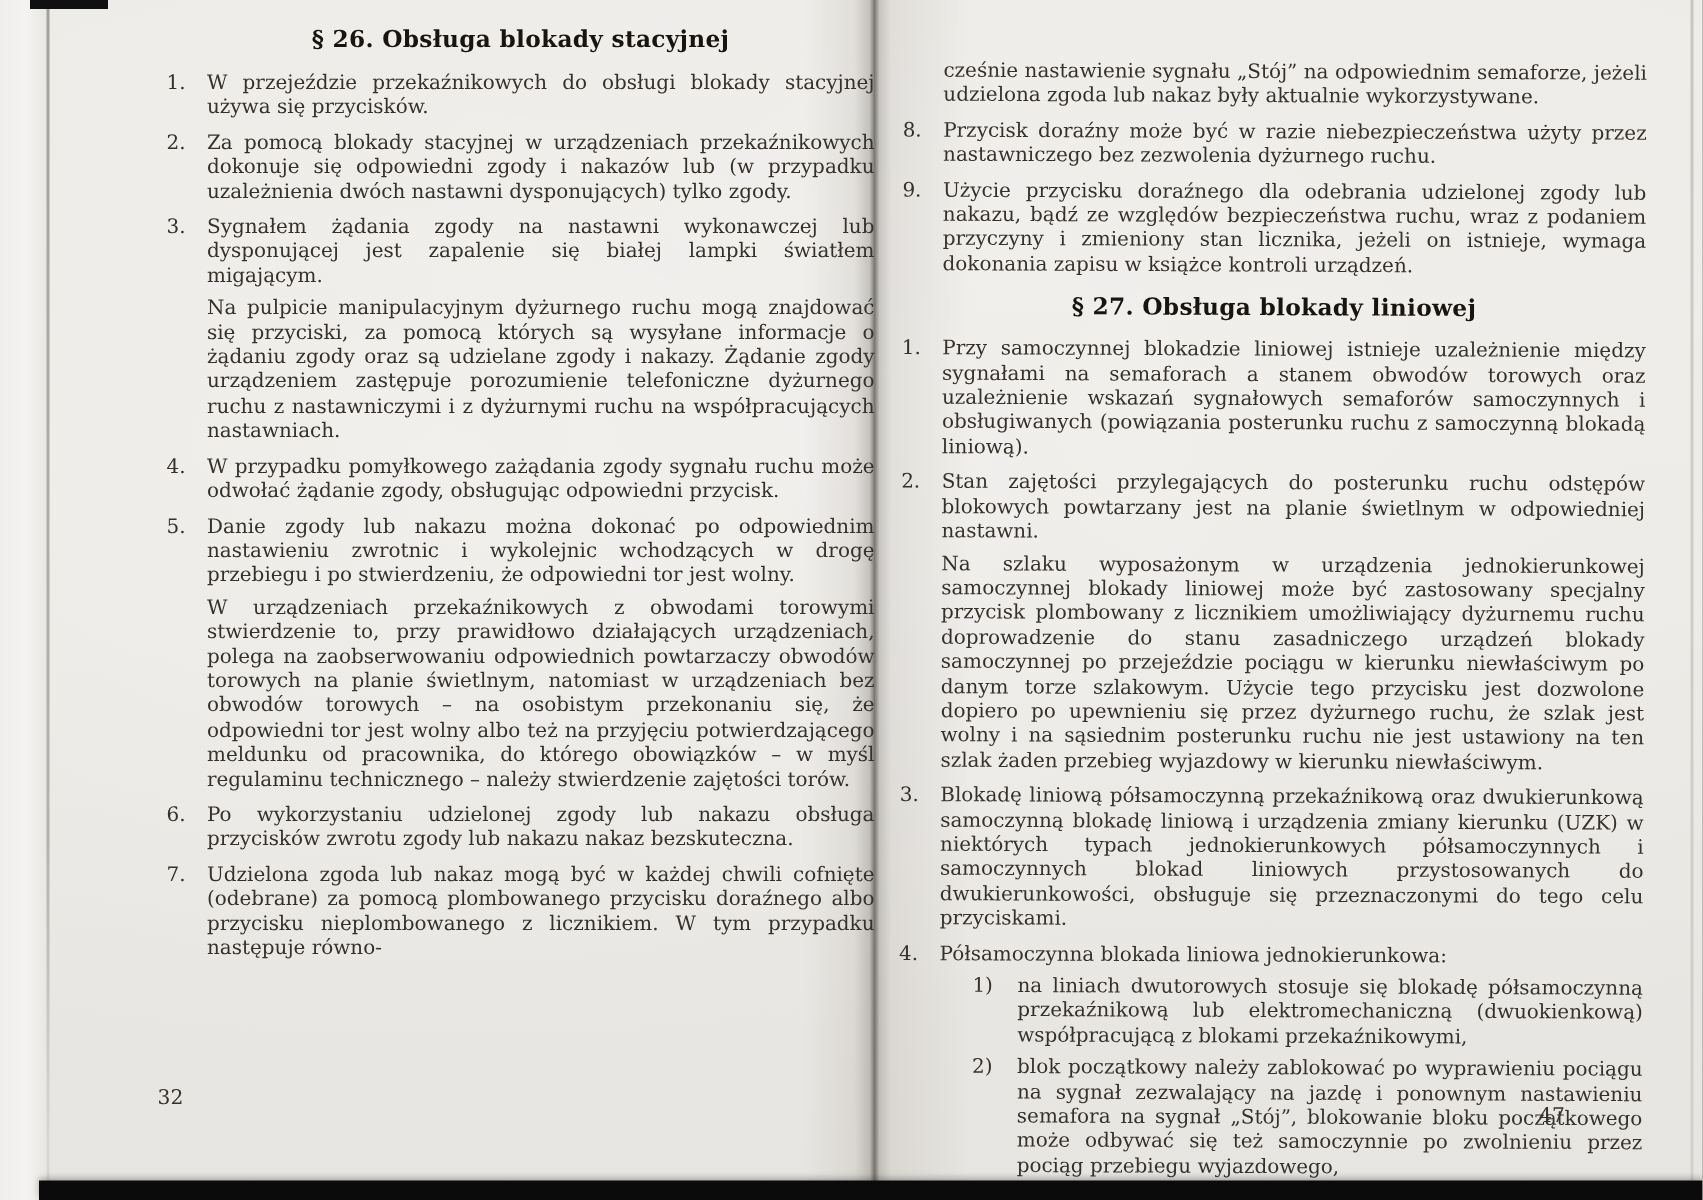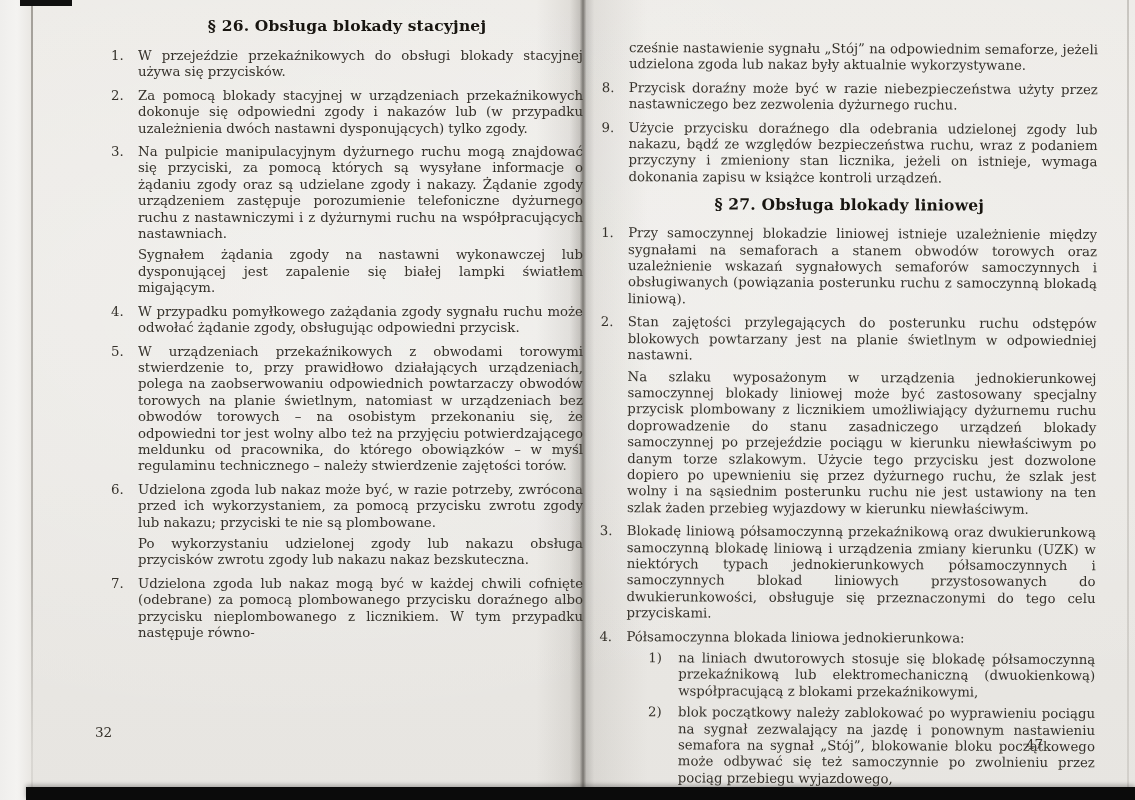--- a/index.html
+++ b/index.html
@@ -67,21 +67,21 @@
   .num{flex:0 0 27px;font-size:13.3px;line-height:16.4px;color:#35312a;}
   .body{flex:1;min-width:0;}
   .body p{
     margin:0 0 5px 0;font-size:13.3px;line-height:16.4px;
     text-align:justify;color:#35312a;
   }
   .body p:last-child{margin-bottom:0;}
   .subitem{display:flex;margin:5px 0 0 22px;}
   .subitem .num{flex:0 0 30px;}
   .pnum{position:absolute;font-size:13.5px;color:#35312a;}
-  .pnum-left{left:95px;top:724px;}
+  .pnum-left{left:105px;top:724px;}
   .pnum-right{left:1026px;top:736px;}
 </style>
 </head>
 <body>
 
 <div class="scan">
   <div class="left-edge"></div>
   <div class="left-edge-line"></div>
   <div class="right-edge-line"></div>
   <div class="gutter"></div>
@@ -100,40 +100,40 @@
         </div>
         <div class="item">
           <span class="num">2.</span>
           <div class="body">
             <p>Za pomocą blokady stacyjnej w urządzeniach przekaźnikowych dokonuje się odpowiedni zgody i nakazów lub (w przypadku uzależnienia dwóch nastawni dysponujących) tylko zgody.</p>
           </div>
         </div>
         <div class="item">
           <span class="num">3.</span>
           <div class="body">
+            <p>Sygnałem żądania zgody na nastawni wykonawczej lub dysponującej jest zapalenie się białej lampki światłem migającym.</p>
             <p>Na pulpicie manipulacyjnym dyżurnego ruchu mogą znajdować się przyciski, za pomocą których są wysyłane informacje o żądaniu zgody oraz są udzielane zgody i nakazy. Żądanie zgody urządzeniem zastępuje porozumienie telefoniczne dyżurnego ruchu z nastawniczymi i z dyżurnymi ruchu na współpracujących nastawniach.</p>
-            <p>Sygnałem żądania zgody na nastawni wykonawczej lub dysponującej jest zapalenie się białej lampki światłem migającym.</p>
           </div>
         </div>
         <div class="item">
           <span class="num">4.</span>
           <div class="body">
             <p>W przypadku pomyłkowego zażądania zgody sygnału ruchu może odwołać żądanie zgody, obsługując odpowiedni przycisk.</p>
           </div>
         </div>
         <div class="item">
           <span class="num">5.</span>
           <div class="body">
+            <p>Danie zgody lub nakazu można dokonać po odpowiednim nastawieniu zwrotnic i wykolejnic wchodzących w drogę przebiegu i po stwierdzeniu, że odpowiedni tor jest wolny.</p>
             <p>W urządzeniach przekaźnikowych z obwodami torowymi stwierdzenie to, przy prawidłowo działających urządzeniach, polega na zaobserwowaniu odpowiednich powtarzaczy obwodów torowych na planie świetlnym, natomiast w urządzeniach bez obwodów torowych – na osobistym przekonaniu się, że odpowiedni tor jest wolny albo też na przyjęciu potwierdzającego meldunku od pracownika, do którego obowiązków – w myśl regulaminu technicznego – należy stwierdzenie zajętości torów.</p>
           </div>
         </div>
         <div class="item">
           <span class="num">6.</span>
           <div class="body">
-            <p>Udzielona zgoda lub nakaz może być, w razie potrzeby, zwrócona przed ich wykorzystaniem, za pomocą przycisku zwrotu zgody lub nakazu; przyciski te nie są plombowane.</p>
             <p>Po wykorzystaniu udzielonej zgody lub nakazu obsługa przycisków zwrotu zgody lub nakazu nakaz bezskuteczna.</p>
           </div>
         </div>
         <div class="item">
           <span class="num">7.</span>
           <div class="body">
             <p>Udzielona zgoda lub nakaz mogą być w każdej chwili cofnięte (odebrane) za pomocą plombowanego przycisku doraźnego albo przycisku nieplombowanego z licznikiem. W tym przypadku następuje równo-</p>
           </div>
         </div>
       </div>

